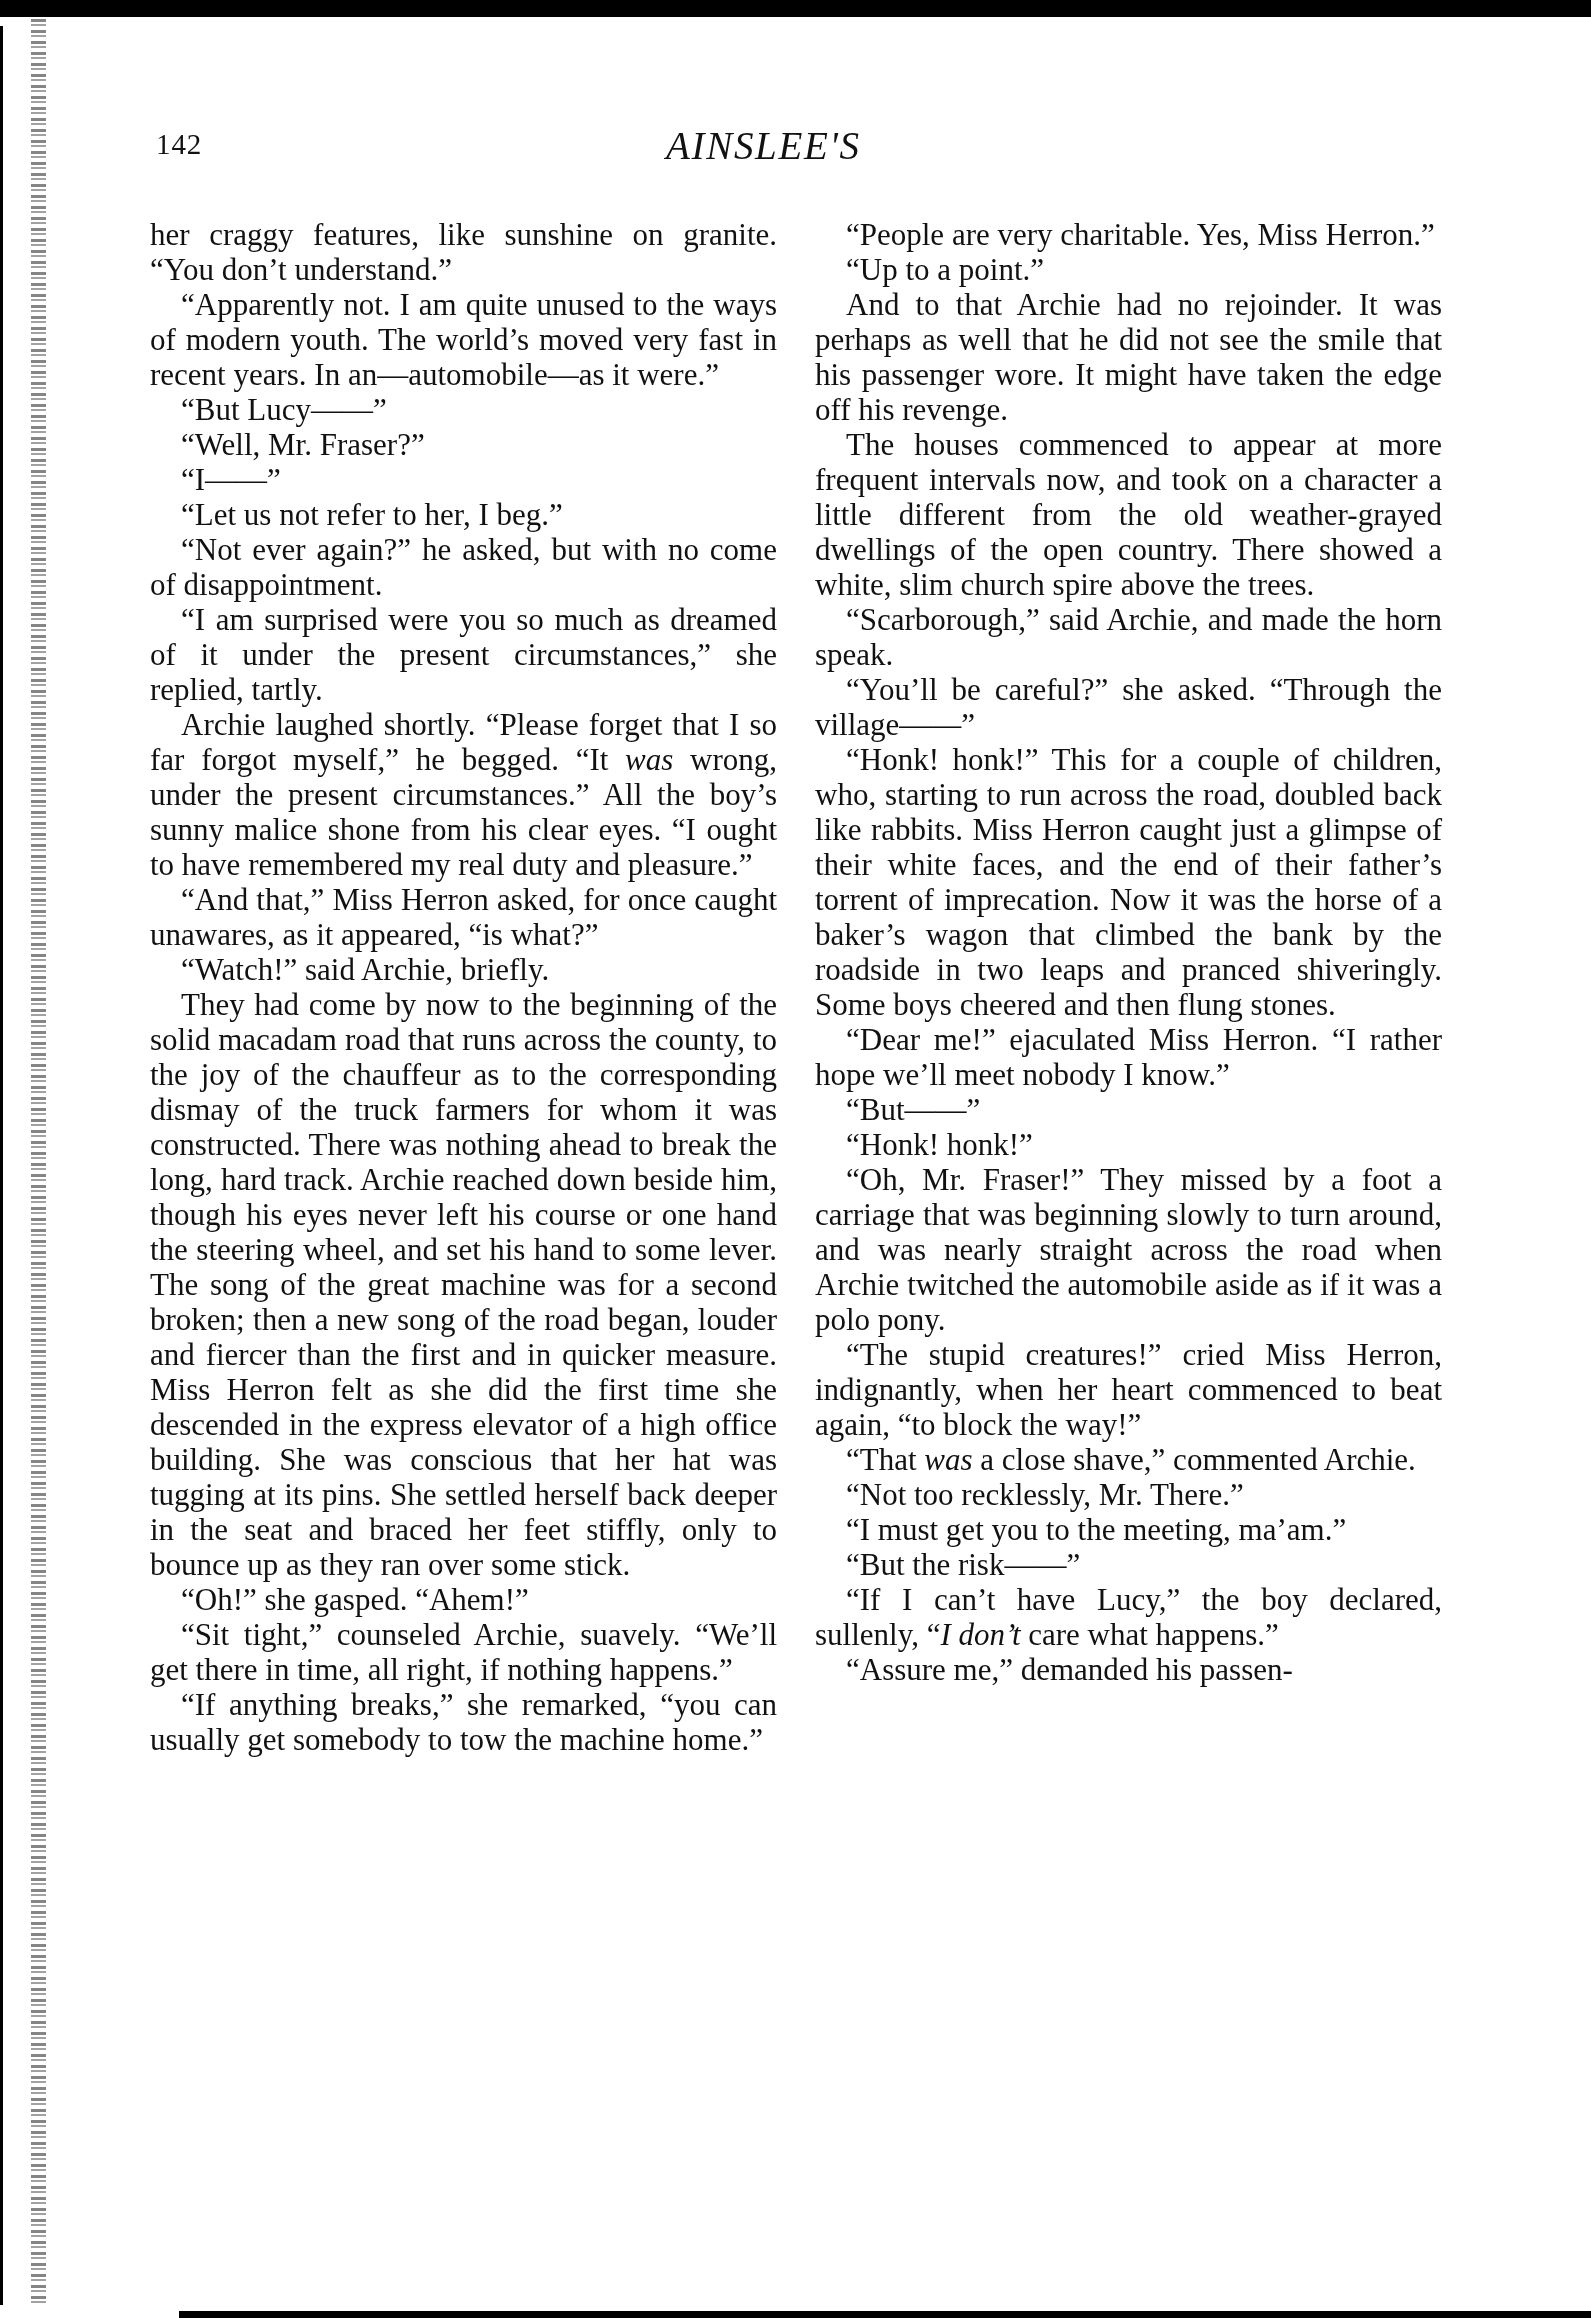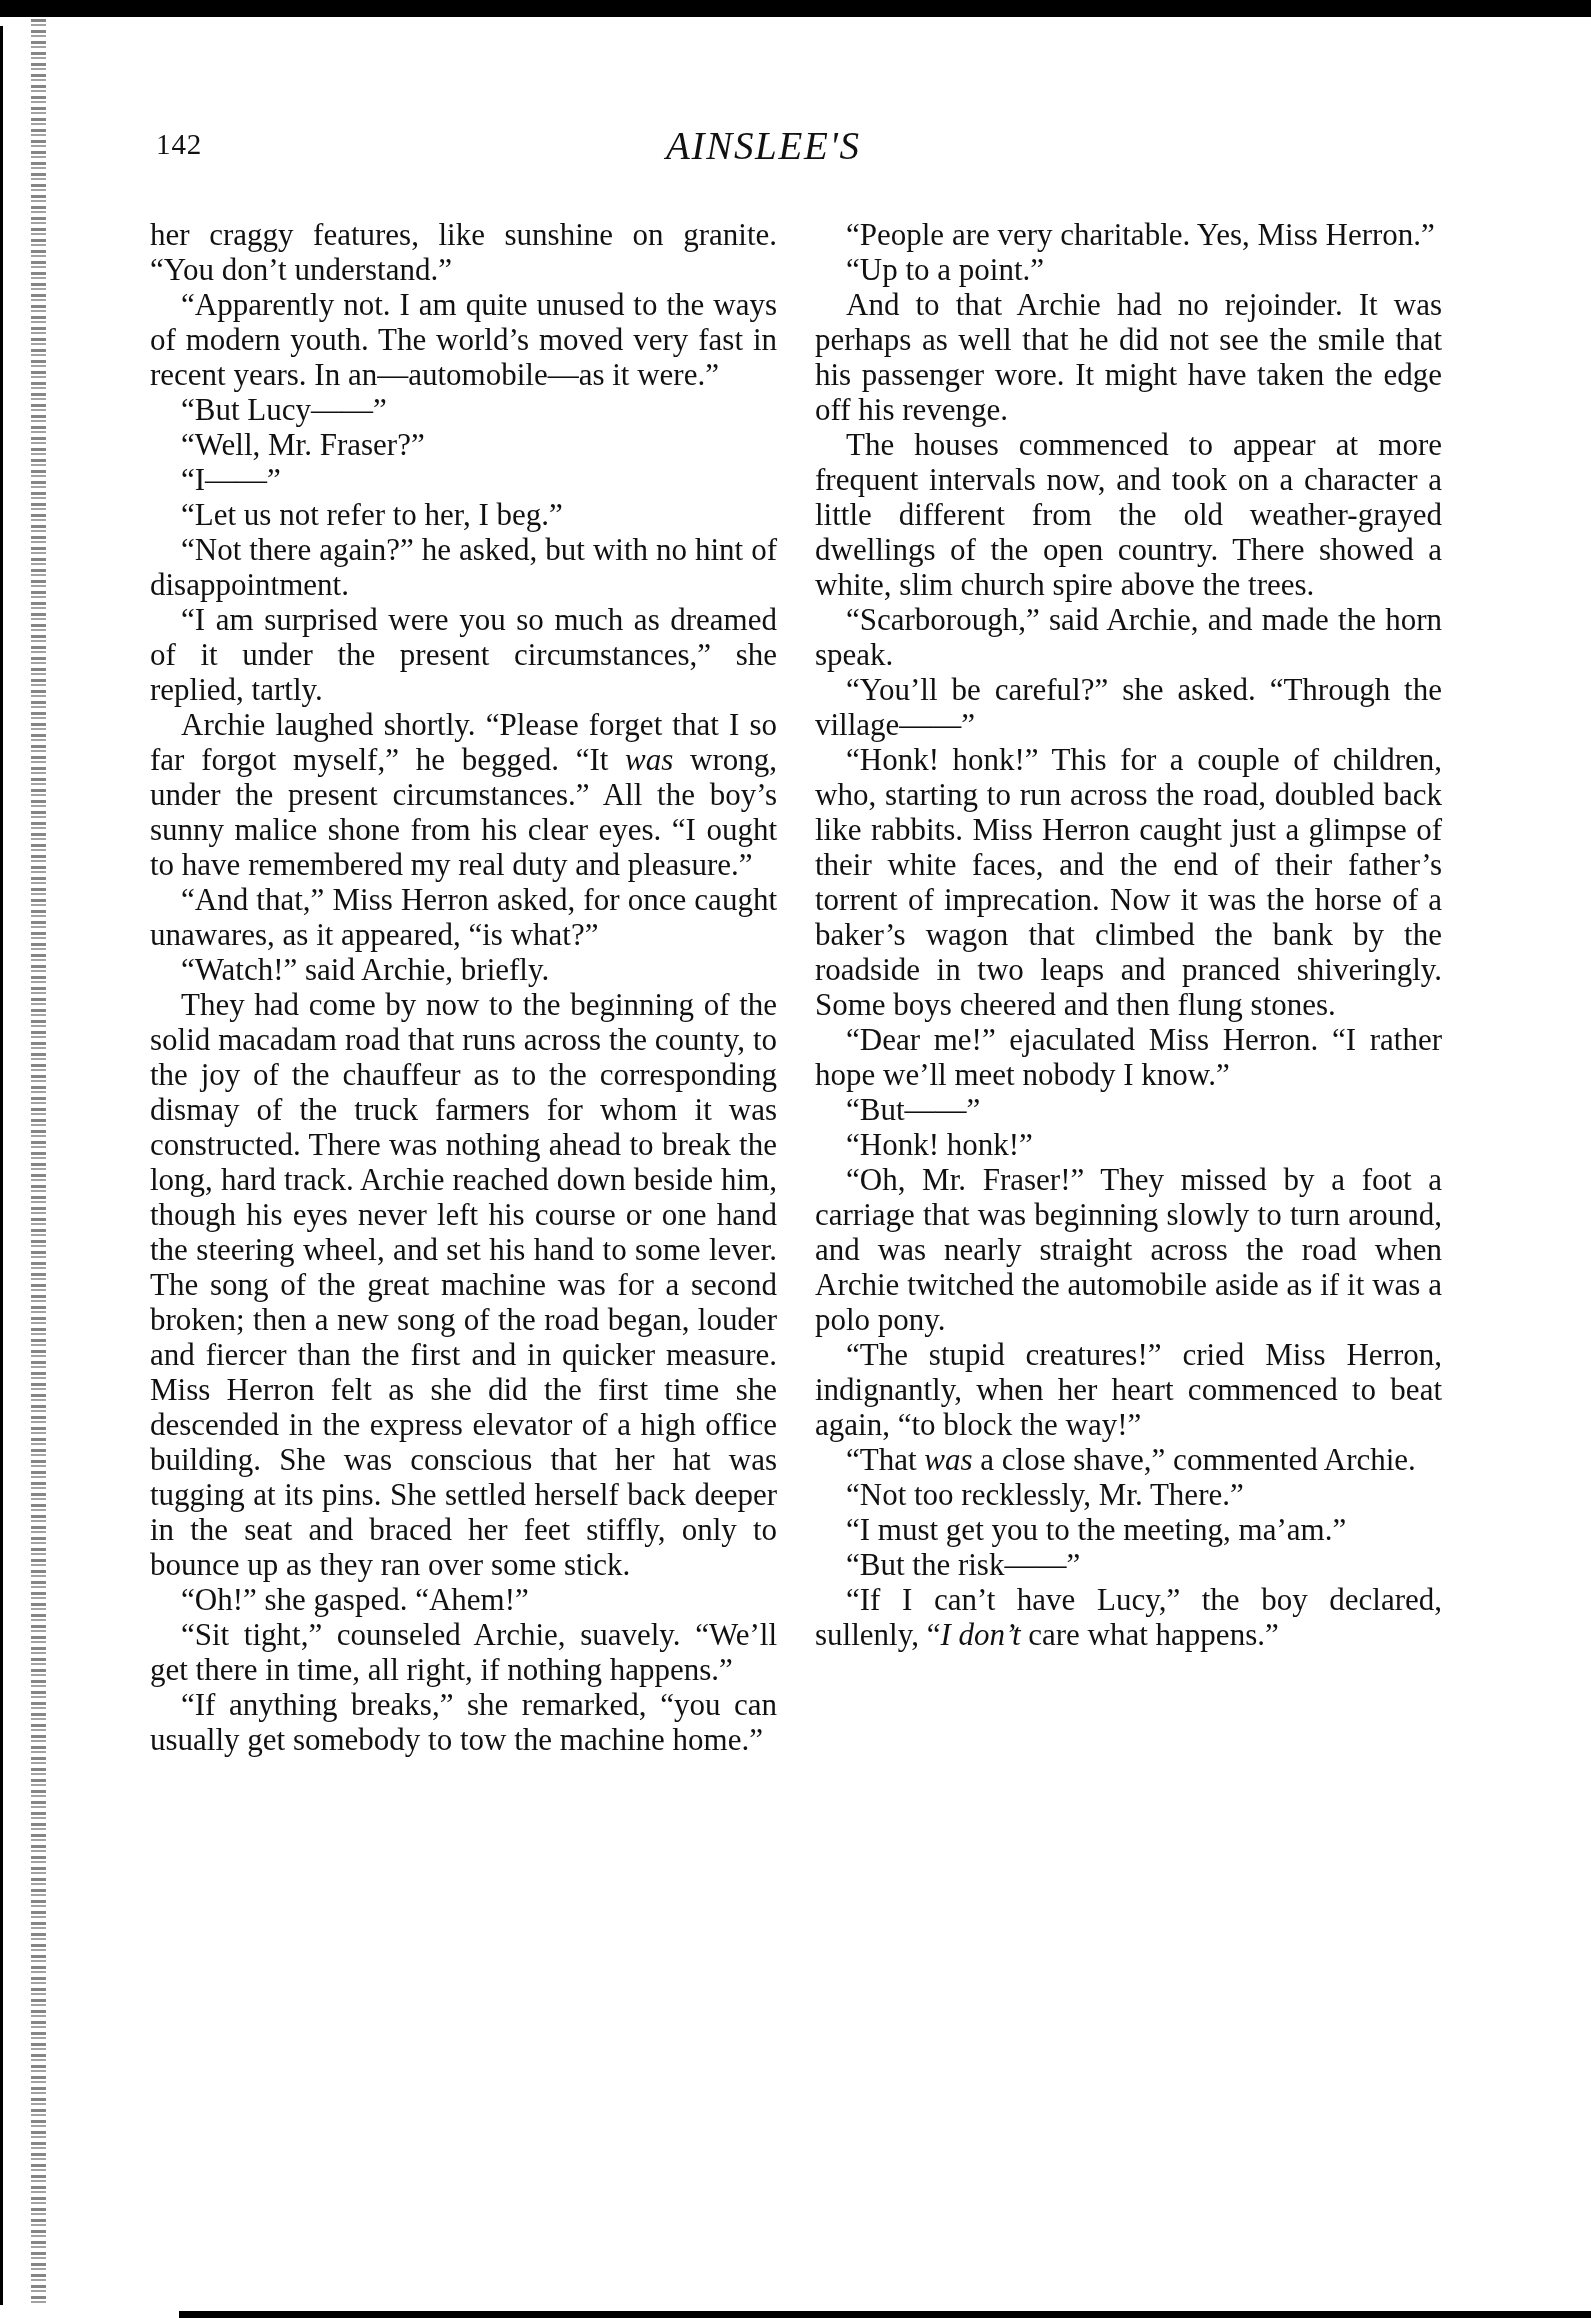--- a/index.html
+++ b/index.html
@@ -33,21 +33,21 @@
   <span class="magazine-title">AINSLEE'S</span>
 </div>
 
 <div class="column col-left" id="col-left">
     <p class="para noindent"><span>her craggy features, like sunshine on granite. “You don’t understand.”</span></p>
     <p class="para"><span>“Apparently not. I am quite unused to the ways of modern youth. The world’s moved very fast in recent years. In an—automobile—as it were.”</span></p>
     <p class="para"><span>“But Lucy——”</span></p>
     <p class="para"><span>“Well, Mr. Fraser?”</span></p>
     <p class="para"><span>“I——”</span></p>
     <p class="para"><span>“Let us not refer to her, I beg.”</span></p>
-    <p class="para"><span>“Not there again?” he asked, but with no hint of disappointment.</span></p>
+    <p class="para"><span>“Not ever again?” he asked, but with no come of disappointment.</span></p>
     <p class="para"><span>“I am surprised were you so much as dreamed of it under the present circumstances,” she replied, tartly.</span></p>
     <p class="para"><span>Archie laughed shortly. “Please forget that I so far forgot myself,” he begged. “It </span><em>was</em><span> wrong, under the present circumstances.” All the boy’s sunny malice shone from his clear eyes. “I ought to have remembered my real duty and pleasure.”</span></p>
     <p class="para"><span>“And that,” Miss Herron asked, for once caught unawares, as it appeared, “is what?”</span></p>
     <p class="para"><span>“Watch!” said Archie, briefly.</span></p>
     <p class="para"><span>They had come by now to the beginning of the solid macadam road that runs across the county, to the joy of the chauffeur as to the corresponding dismay of the truck farmers for whom it was constructed. There was nothing ahead to break the long, hard track. Archie reached down beside him, though his eyes never left his course or one hand the steering wheel, and set his hand to some lever. The song of the great machine was for a second broken; then a new song of the road began, louder and fiercer than the first and in quicker measure. Miss Herron felt as she did the first time she descended in the express elevator of a high office building. She was conscious that her hat was tugging at its pins. She settled herself back deeper in the seat and braced her feet stiffly, only to bounce up as they ran over some stick.</span></p>
     <p class="para"><span>“Oh!” she gasped. “Ahem!”</span></p>
     <p class="para"><span>“Sit tight,” counseled Archie, suavely. “We’ll get there in time, all right, if nothing happens.”</span></p>
     <p class="para"><span>“If anything breaks,” she remarked, “you can usually get somebody to tow the machine home.”</span></p>
   </div>
 <div class="column col-right" id="col-right">
@@ -61,14 +61,15 @@
     <p class="para"><span>“Dear me!” ejaculated Miss Herron. “I rather hope we’ll meet nobody I know.”</span></p>
     <p class="para"><span>“But——”</span></p>
     <p class="para"><span>“Honk! honk!”</span></p>
     <p class="para"><span>“Oh, Mr. Fraser!” They missed by a foot a carriage that was beginning slowly to turn around, and was nearly straight across the road when Archie twitched the automobile aside as if it was a polo pony.</span></p>
     <p class="para"><span>“The stupid creatures!” cried Miss Herron, indignantly, when her heart commenced to beat again, “to block the way!”</span></p>
     <p class="para"><span>“That </span><em>was</em><span> a close shave,” commented Archie.</span></p>
     <p class="para"><span>“Not too recklessly, Mr. There.”</span></p>
     <p class="para"><span>“I must get you to the meeting, ma’am.”</span></p>
     <p class="para"><span>“But the risk——”</span></p>
     <p class="para"><span>“If I can’t have Lucy,” the boy declared, sullenly, “</span><em>I don’t</em><span> care what happens.”</span></p>
+    <p class="para"><span>“Assure me,” demanded his passen-</span></p>
   </div>
 
 
 </body></html>

